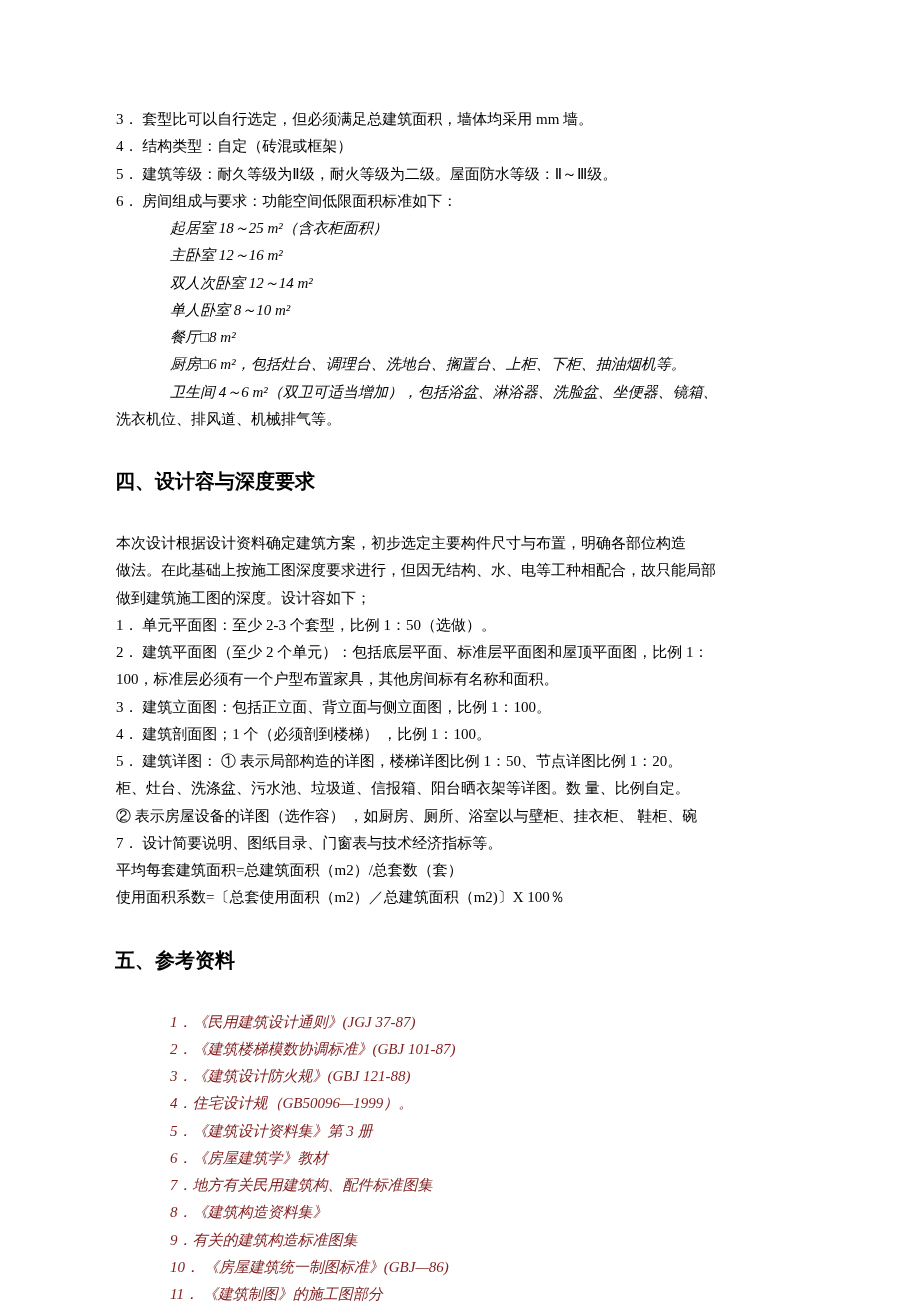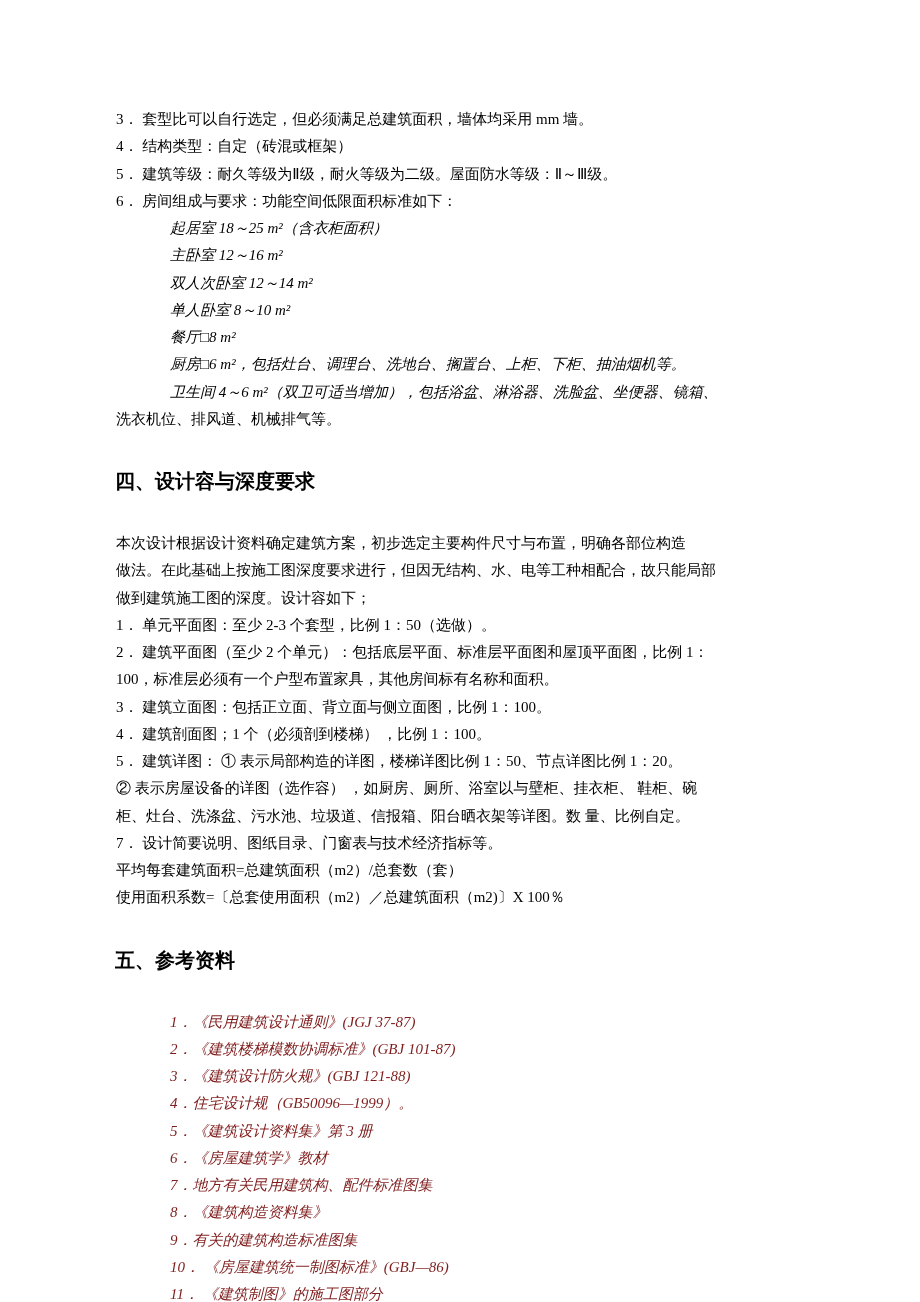--- a/index.html
+++ b/index.html
@@ -65,22 +65,22 @@
   <div>
     <p class="line">    本次设计根据设计资料确定建筑方案，初步选定主要构件尺寸与布置，明确各部位构造</p>
     <p class="line">做法。在此基础上按施工图深度要求进行，但因无结构、水、电等工种相配合，故只能局部</p>
     <p class="line">做到建筑施工图的深度。设计容如下；</p>
     <p class="line">1．  单元平面图：至少 2-3 个套型，比例 1：50（选做）。</p>
     <p class="line">2．  建筑平面图（至少 2 个单元）：包括底层平面、标准层平面图和屋顶平面图，比例 1：</p>
     <p class="line">100，标准层必须有一个户型布置家具，其他房间标有名称和面积。</p>
     <p class="line">3．  建筑立面图：包括正立面、背立面与侧立面图，比例 1：100。</p>
     <p class="line">4．  建筑剖面图；1 个（必须剖到楼梯） ，比例 1：100。</p>
     <p class="line">5．  建筑详图： ① 表示局部构造的详图，楼梯详图比例 1：50、节点详图比例 1：20。</p>
+    <p class="line">柜、灶台、洗涤盆、污水池、垃圾道、信报箱、阳台晒衣架等详图。数 量、比例自定。</p>
     <p class="line">② 表示房屋设备的详图（选作容） ，如厨房、厕所、浴室以与壁柜、挂衣柜、 鞋柜、碗</p>
-    <p class="line">柜、灶台、洗涤盆、污水池、垃圾道、信报箱、阳台晒衣架等详图。数 量、比例自定。</p>
     <p class="line">7．  设计简要说明、图纸目录、门窗表与技术经济指标等。</p>
     <p class="line">平均每套建筑面积=总建筑面积（m2）/总套数（套）</p>
     <p class="line">使用面积系数=〔总套使用面积（m2）／总建筑面积（m2)〕X 100％</p>
   </div>
 
   <div class="heading">五、参考资料</div>
 
   <div class="indent-2 ref-list">
     <p class="line">1．《民用建筑设计通则》(JGJ 37-87)</p>
     <p class="line">2．《建筑楼梯模数协调标准》(GBJ 101-87)</p>

